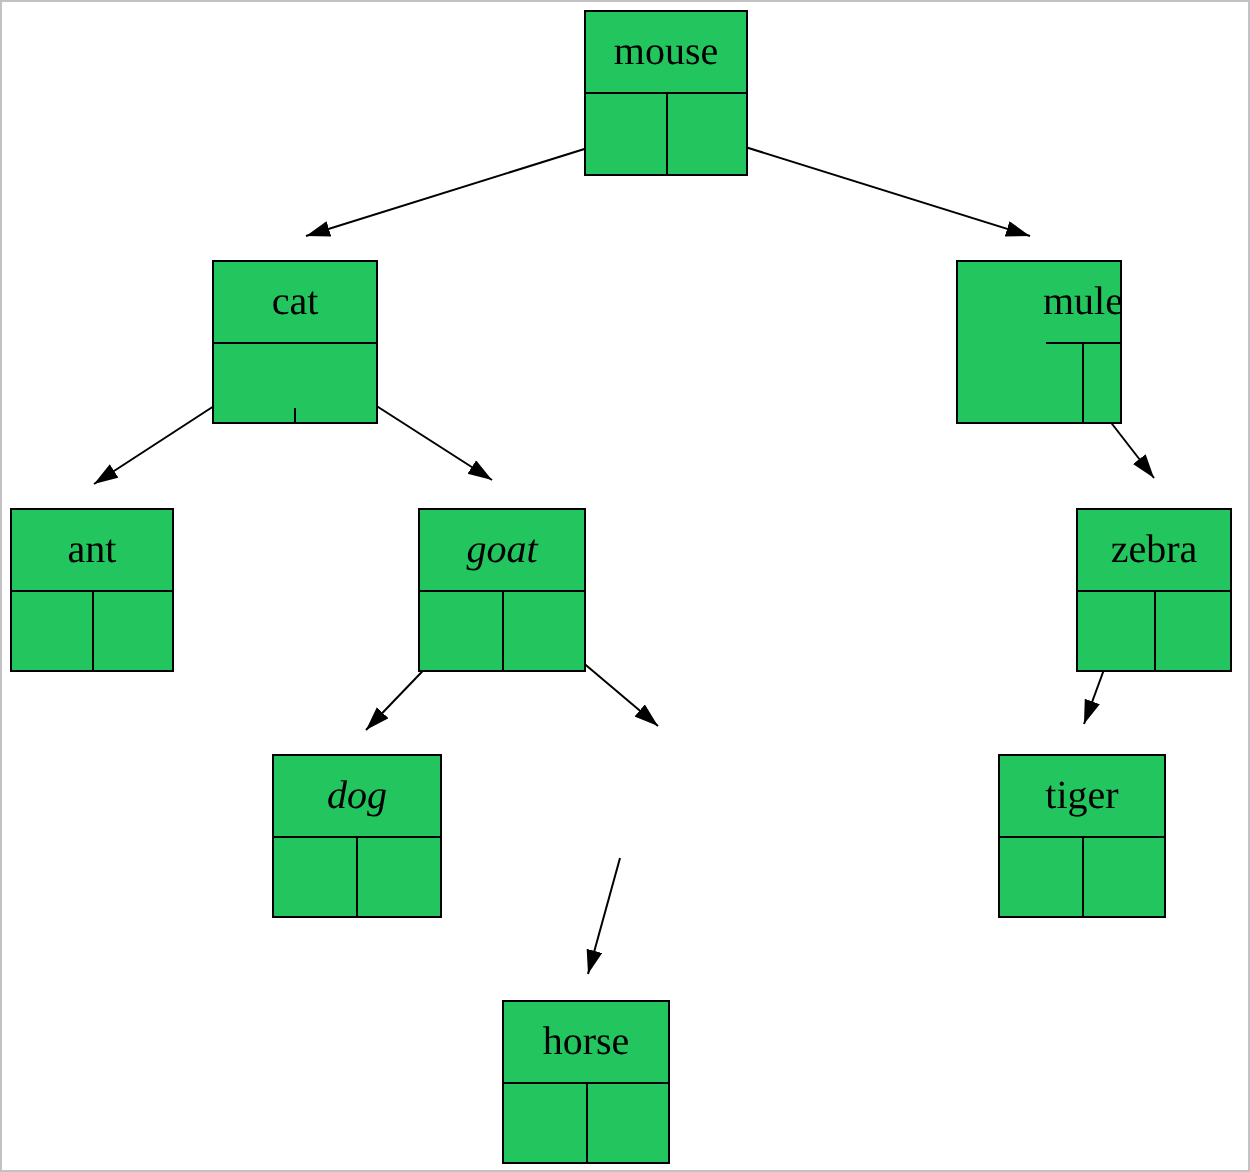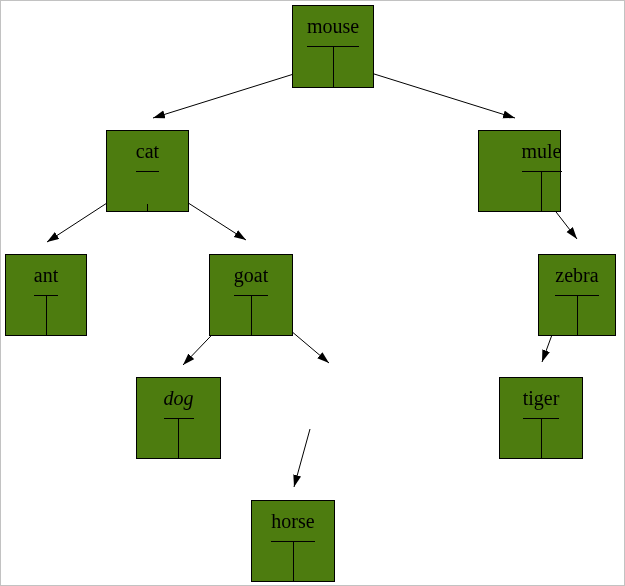--- a/index.html
+++ b/index.html
@@ -22,24 +22,23 @@
     top: 0;
     width: 623px;
     height: 584px;
     pointer-events: none;
   }
   .node {
     position: absolute;
     box-sizing: border-box;
     height: 82px;
     border: 1px solid #000000;
-    background: #4d7c0f;
+    background: #22c55e;
     display: flex;
     flex-direction: column;
-    align-items: center;
   }
   .node .label {
     height: 40px;
     border-bottom: 1px solid #000000;
     display: flex;
     align-items: center;
     justify-content: center;
     font-size: 20px;
     color: #000000;
     line-height: 1;
@@ -103,21 +102,21 @@
   </div>
 
   <div class="node" style="left:4px; top:253px; width:82px;">
     <div class="label">ant</div>
     <div class="cells">
       <div class="cell-left"></div>
       <div class="cell-right"></div>
     </div>
   </div>
 
-  <div class="node" style="left:208px; top:253px; width:84px;">
+  <div class="node" style="left:208px; top:253px; width:84px;font-style:italic;">
     <div class="label">goat</div>
     <div class="cells">
       <div class="cell-left"></div>
       <div class="cell-right"></div>
     </div>
   </div>
 
   <div class="node" style="left:537px; top:253px; width:78px;">
     <div class="label">zebra</div>
     <div class="cells">

